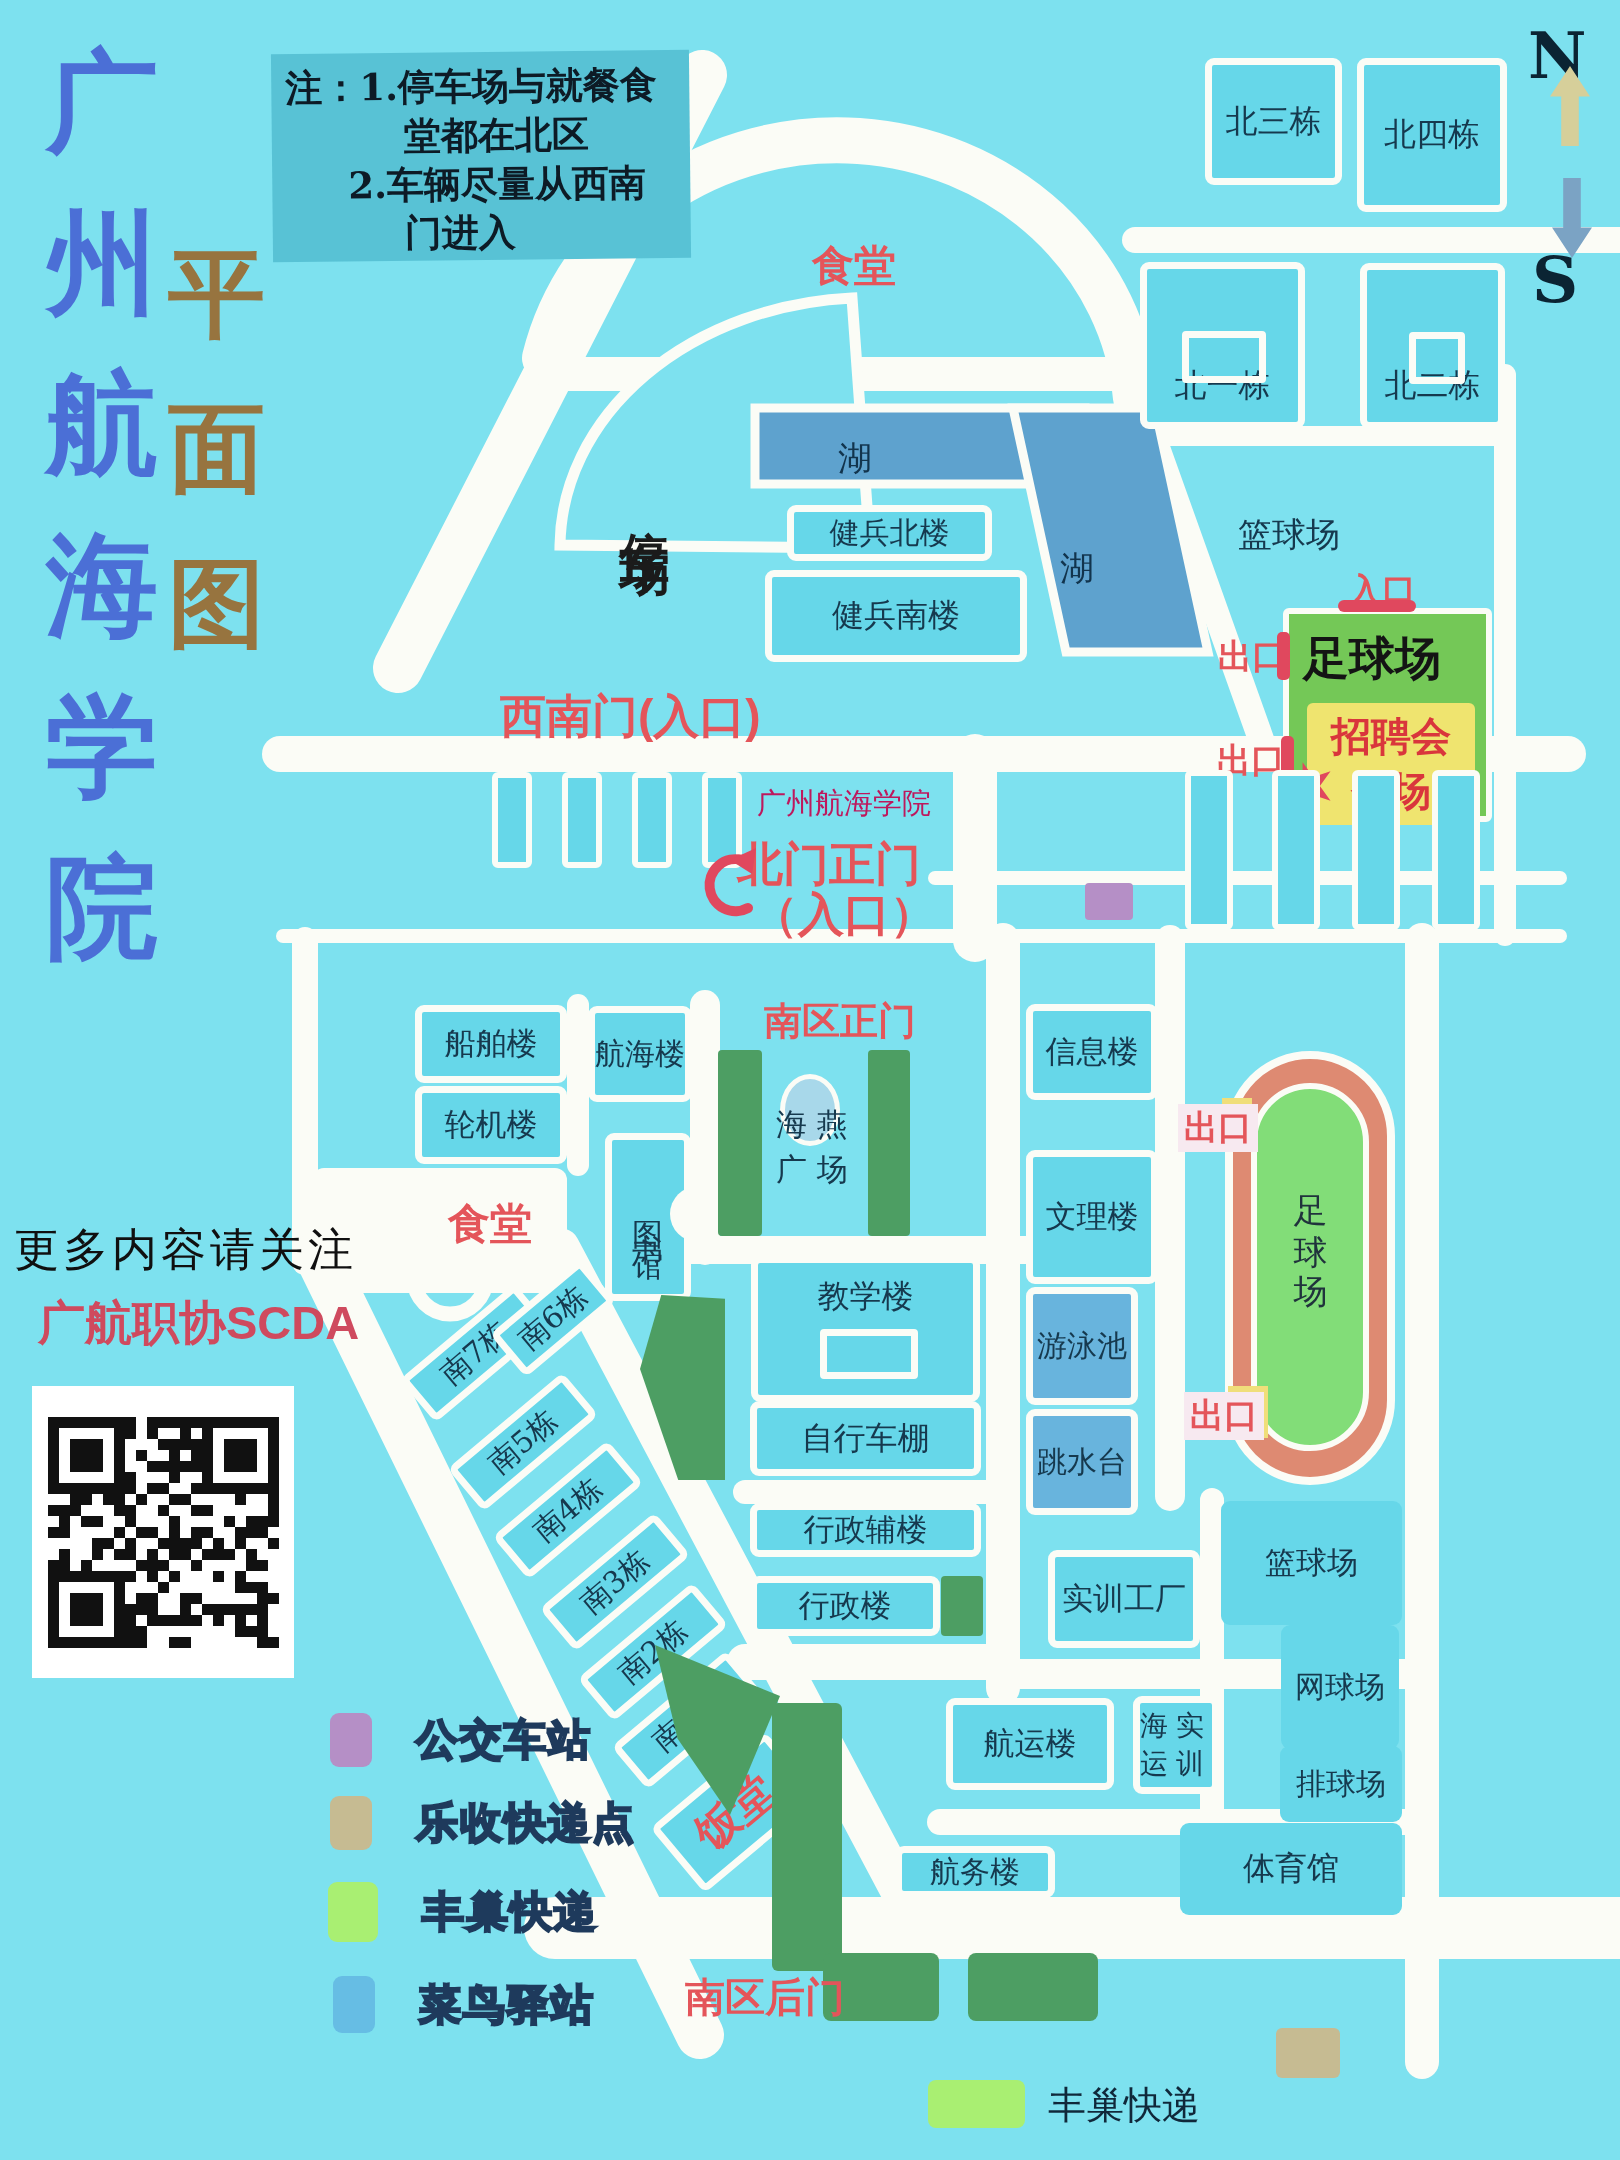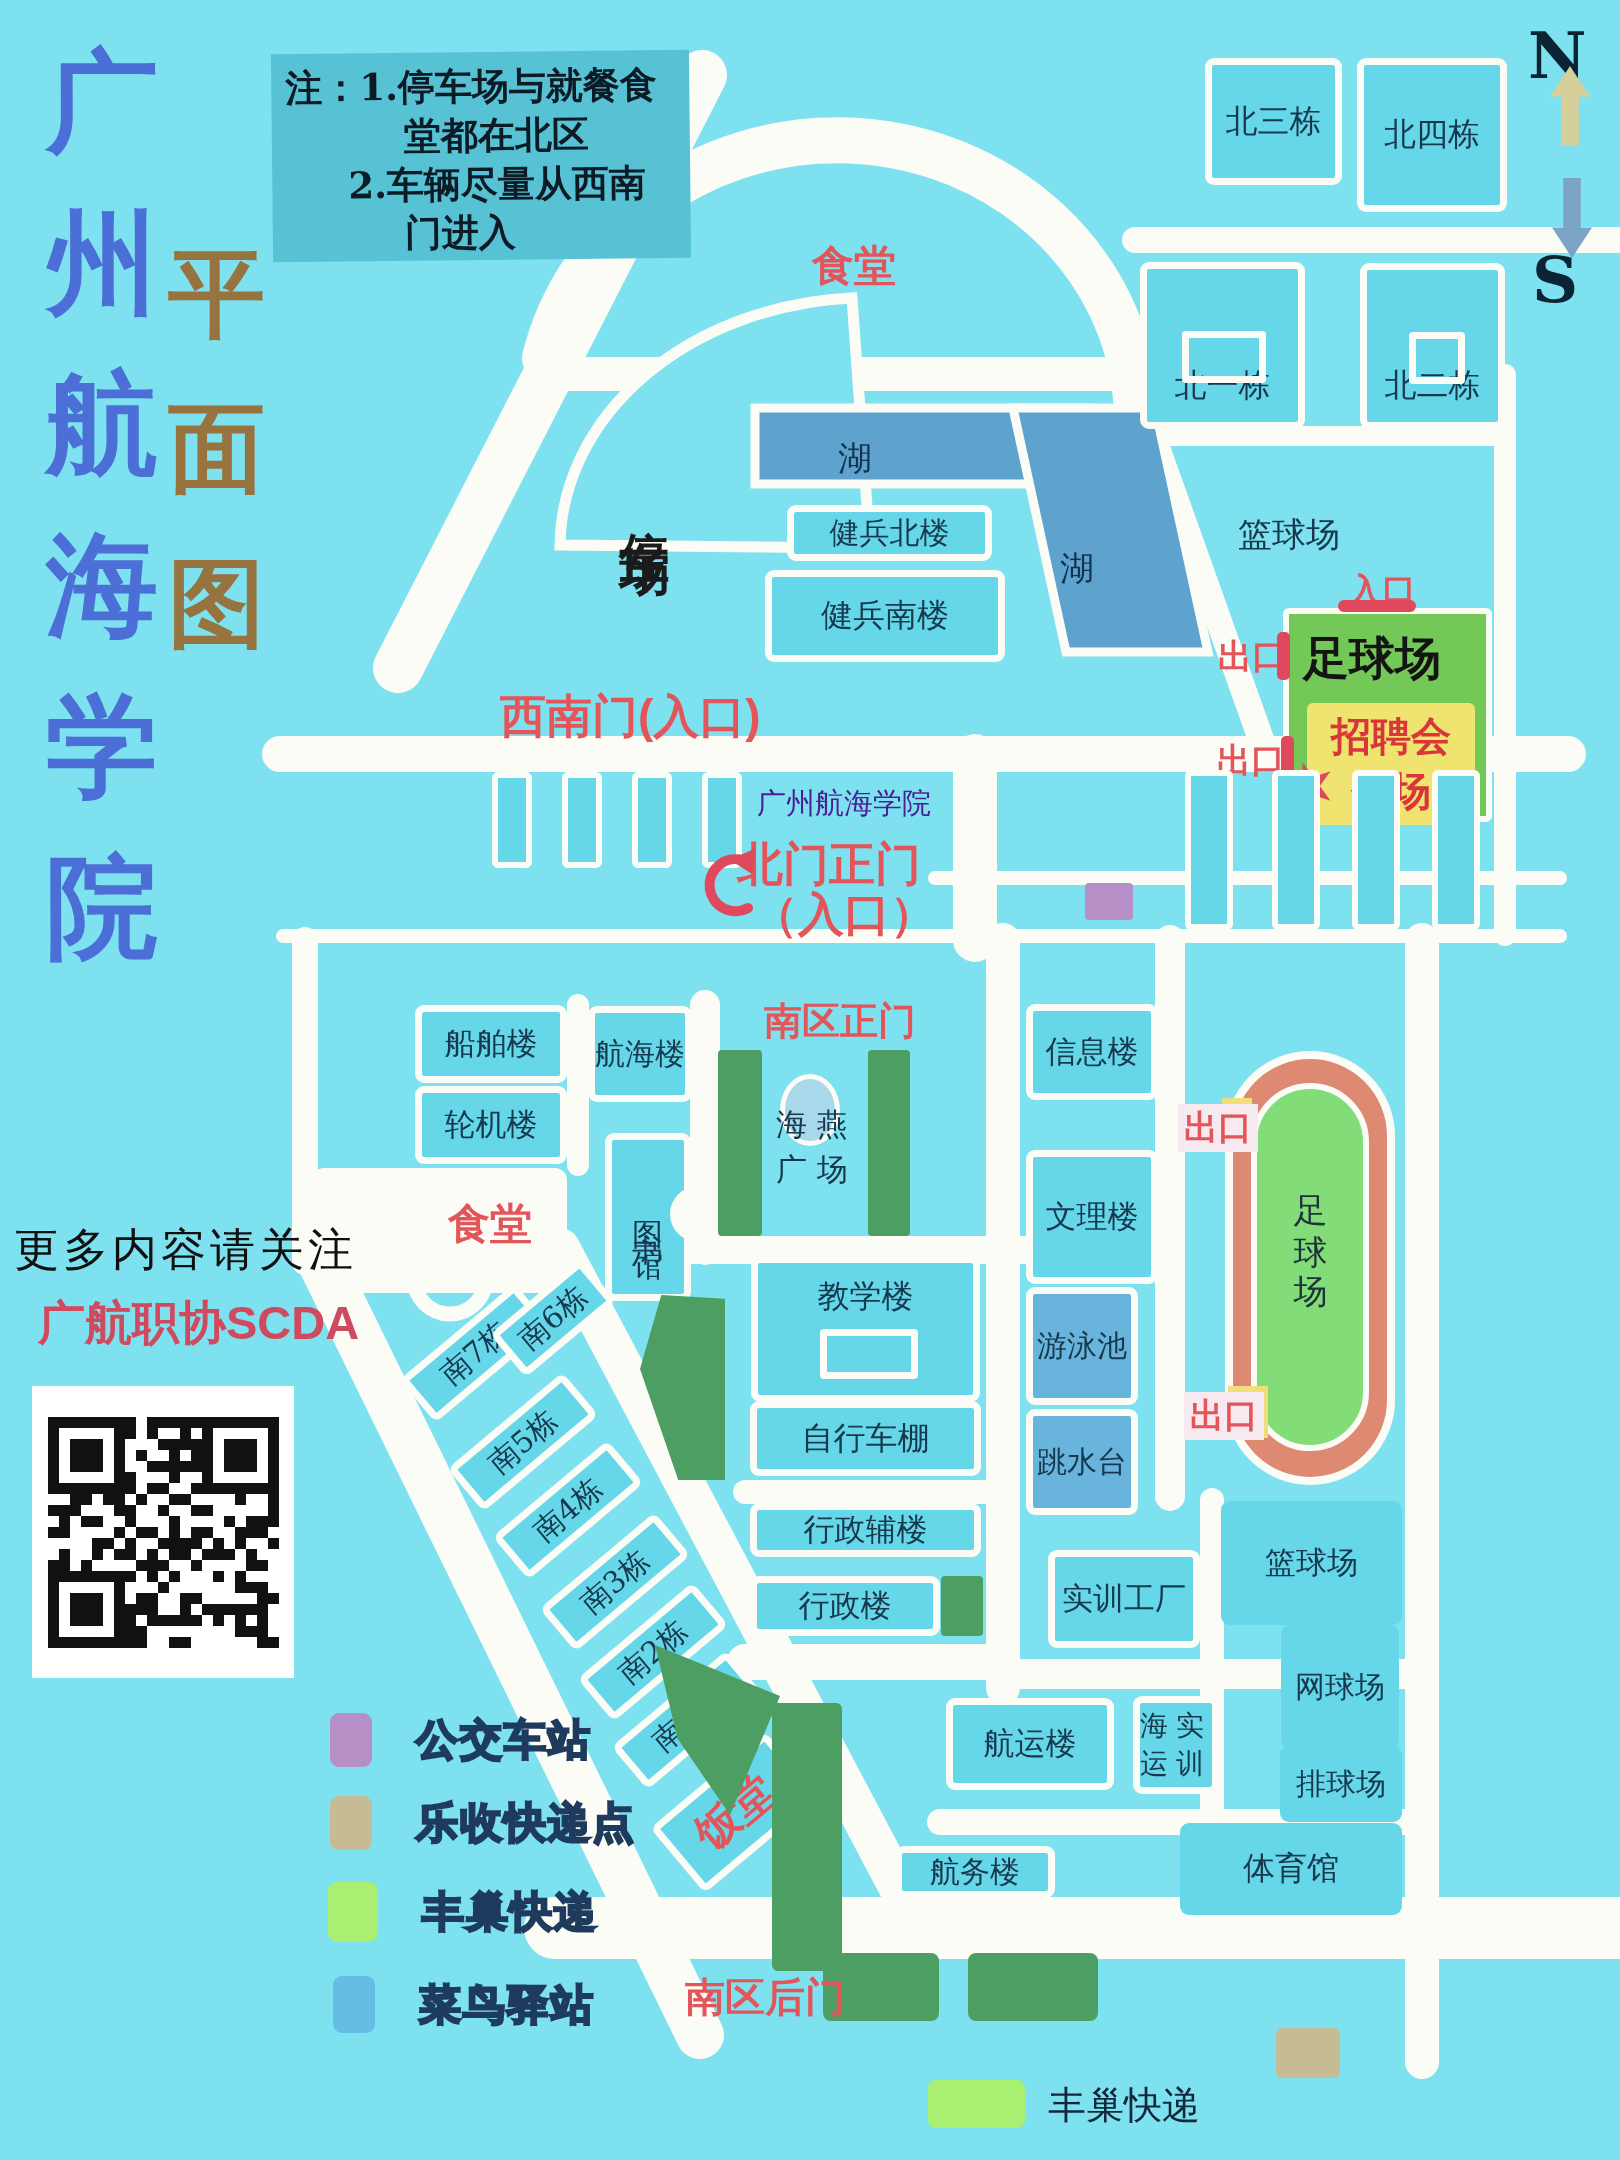--- a/index.html
+++ b/index.html
@@ -127,21 +127,21 @@
   </div>
 
   <div class="redlbl" style="left:812px;top:238px;font-size:42px;">食堂</div>
 
   <div class="lbl" style="left:838px;top:436px;font-size:34px;color:#12344d;">湖</div>
   <div class="lbl" style="left:1060px;top:546px;font-size:34px;color:#12344d;">湖</div>
 
   <div class="bldg" style="left:787px;top:505px;width:205px;height:56px;font-size:30px;">
     <span>健兵北楼</span>
   </div>
-  <div class="bldg" style="left:765px;top:570px;width:240px;height:92px;font-size:32px;">
+  <div class="bldg" style="left:765px;top:570px;width:262px;height:92px;font-size:32px;">
     <span>健兵南楼</span>
   </div>
 
   <div class="lbl vert" style="left:612px;top:492px;font-size:50px;font-weight:900;color:#1b1b1b;letter-spacing:8px;font-family:'Liberation Sans',sans-serif;">停车场</div>
 
   <div class="lbl" style="left:1238px;top:512px;font-size:34px;">篮球场</div>
 
   <div class="zone" style="left:1283px;top:608px;width:209px;height:214px;background:#74c857;border:6px solid #fbfcf6;border-radius:6px;"></div>
   <div class="lbl" style="left:1303px;top:628px;font-size:46px;font-weight:900;color:#141414;font-family:'Liberation Sans',sans-serif;">足球场</div>
   <div class="zone" style="left:1307px;top:703px;width:168px;height:122px;background:#efe46f;border-radius:6px;
@@ -162,21 +162,21 @@
 
   <div class="pillar" style="left:492px;top:772px;width:40px;height:96px;"></div>
   <div class="pillar" style="left:562px;top:772px;width:40px;height:96px;"></div>
   <div class="pillar" style="left:632px;top:772px;width:40px;height:96px;"></div>
   <div class="pillar" style="left:702px;top:772px;width:40px;height:96px;"></div>
   <div class="pillar" style="left:1185px;top:770px;width:48px;height:160px;"></div>
   <div class="pillar" style="left:1272px;top:770px;width:48px;height:160px;"></div>
   <div class="pillar" style="left:1352px;top:770px;width:48px;height:160px;"></div>
   <div class="pillar" style="left:1432px;top:770px;width:48px;height:160px;"></div>
 
-  <div class="lbl" style="left:757px;top:784px;font-size:29px;color:#4c1d95;text-align:center;">广州航海学院</div>
+  <div class="lbl" style="left:757px;top:784px;font-size:29px;color:#be185d;text-align:center;">广州航海学院</div>
 
   <div class="redlbl" style="left:737px;top:834px;font-size:46px;">北门正门</div>
   <div class="redlbl" style="left:752px;top:884px;font-size:46px;">（入口）</div>
   <svg class="abs" style="left:690px;top:846px;" width="70" height="80" viewBox="0 0 70 80">
     <path d="M52,14 A26,26 0 1 0 58,62" fill="none" stroke="#e0485e" stroke-width="10" stroke-linecap="round"></path>
     <polygon points="40,14 66,2 62,28" fill="#e0485e"></polygon>
   </svg>
 
   <div class="zone" style="left:1085px;top:883px;width:48px;height:37px;background:#b58fc6;border-radius:4px;"></div>
 

